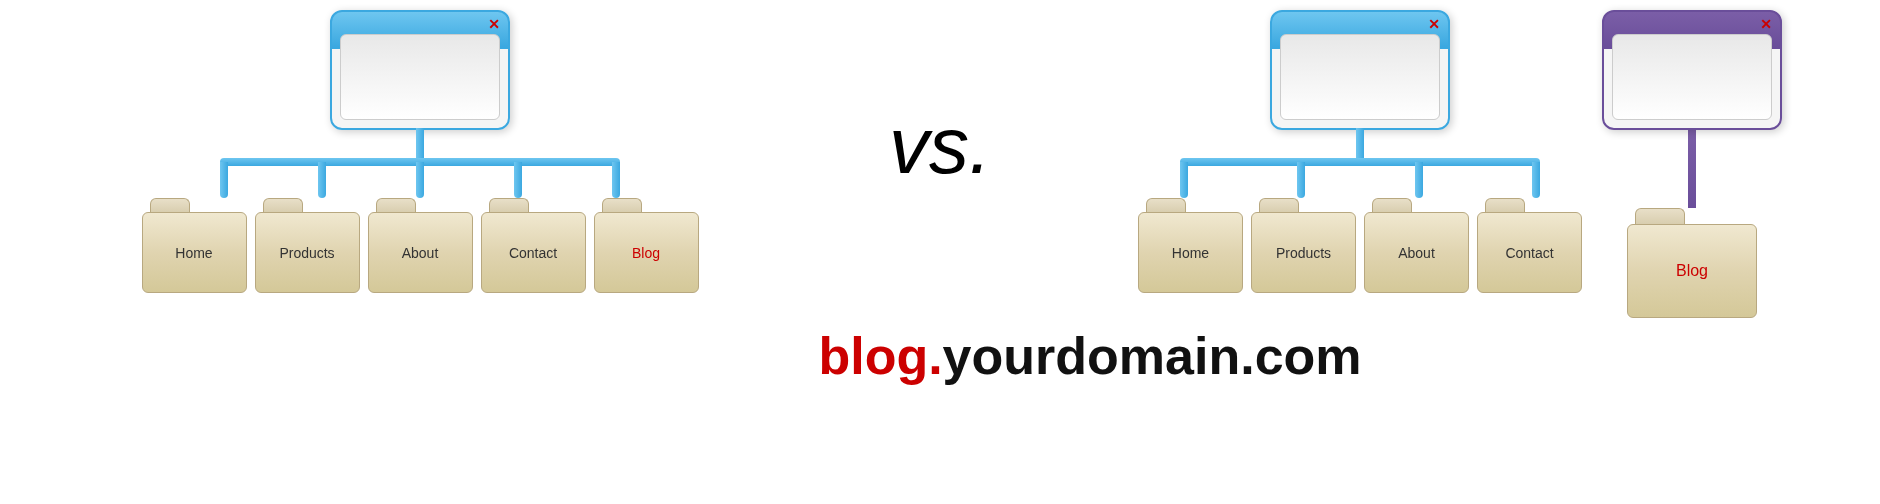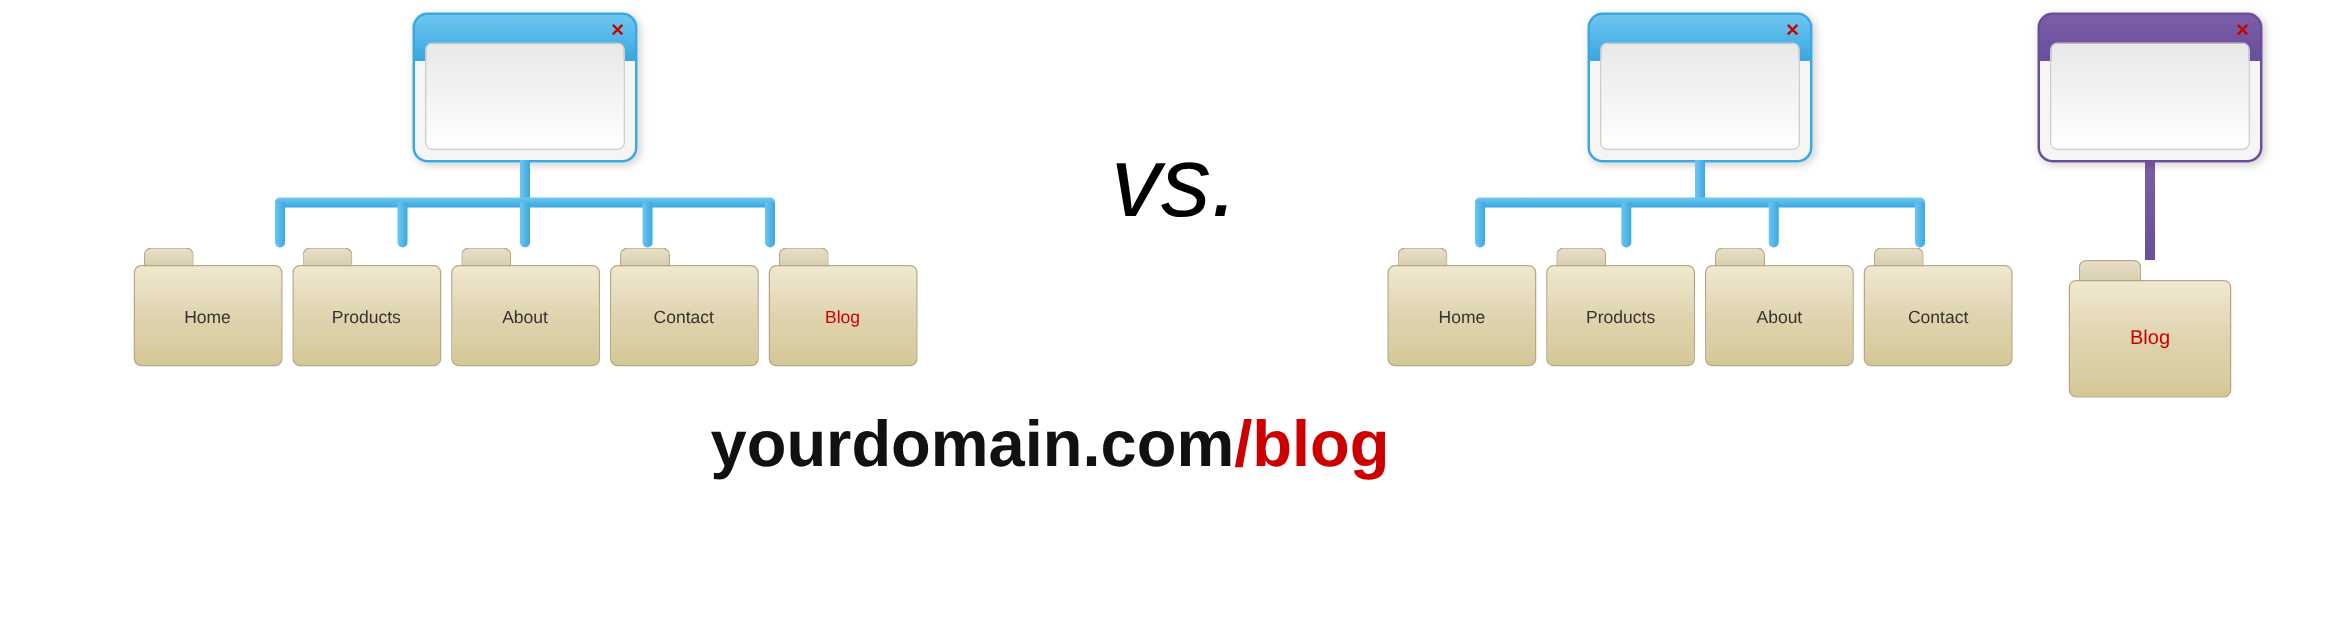--- a/index.html
+++ b/index.html
@@ -145,21 +145,21 @@
     
     .folders-row {
       display: flex;
       gap: 8px;
       align-items: flex-end;
       margin-top: 0;
     }
 
     
     .folder {
-      width: 119px;
+      width: 105px;
       height: 95px;
       position: relative;
       cursor: default;
     }
 
     .folder-tab {
       position: absolute;
       top: 0;
       left: 8px;
       width: 40px;
@@ -436,19 +436,21 @@
         <div class="folder-body">
           <span class="folder-label blog">Blog</span>
         </div>
       </div>
     </div>
 
   </div>
 </div>
 
 <div class="bottom-section">
-  <div class="bottom-left">
-    <div class="domain-text">
-      <span>yourdomain.com</span><span class="slash-blog">/blog</span>
+  <div class="bottom-spacer"></div>
+  <div class="bottom-right">
+    <div>
+      <span class="domain-text-red">
+        <span>blog.</span><span class="black-part">yourdomain.com</span>
+      </span>
     </div>
   </div>
-  <div class="bottom-spacer"></div>
 </div>
 
 </body></html>

